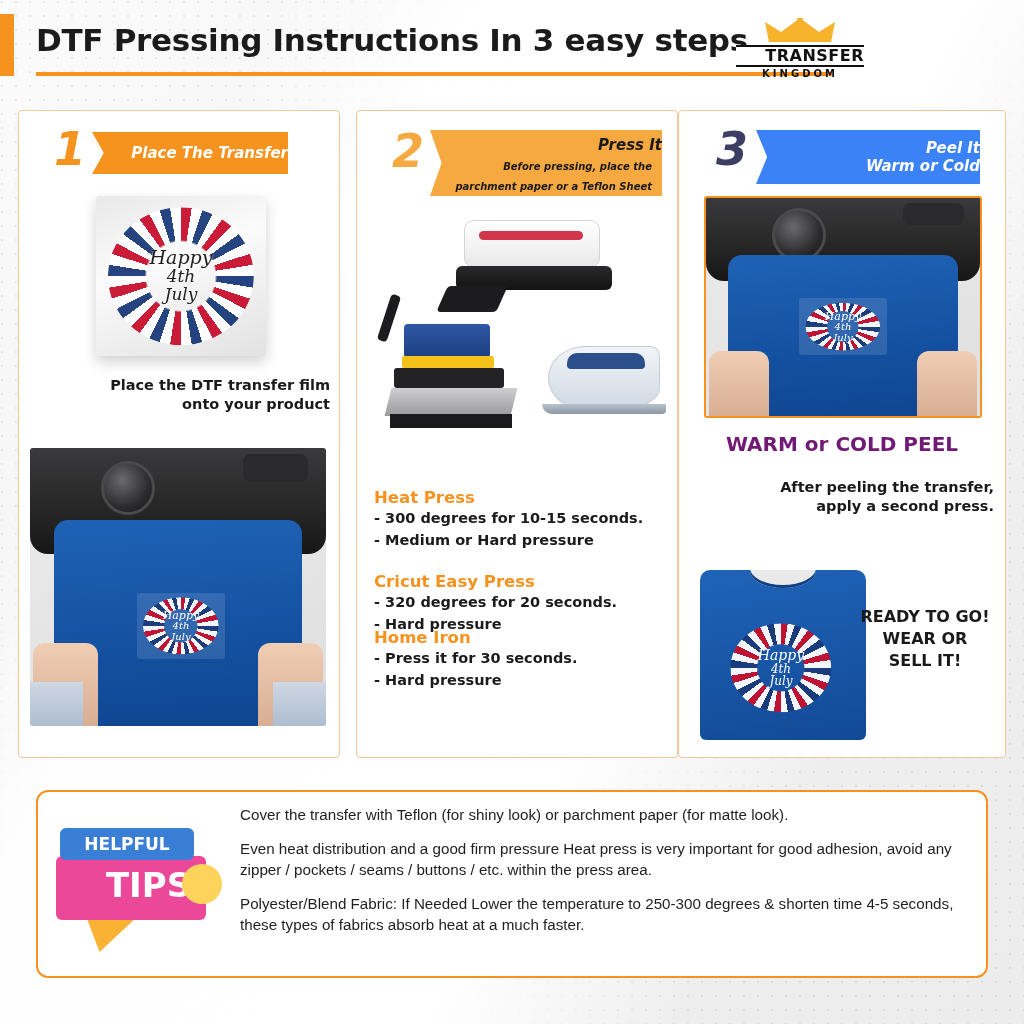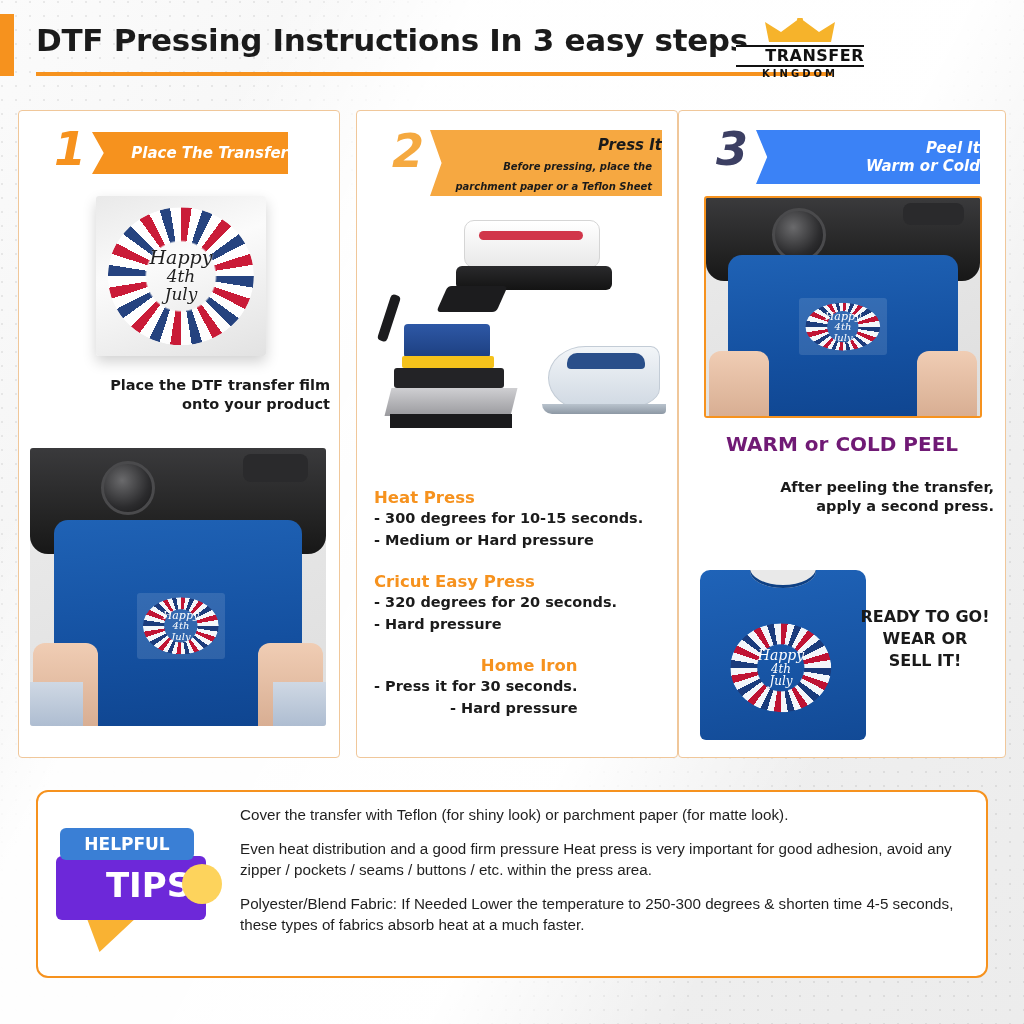--- a/index.html
+++ b/index.html
@@ -233,21 +233,21 @@
   }
   .tips-badge { position: absolute; left: 56px; top: 828px; width: 172px; height: 120px; }
   .tips-helpful {
     position: absolute; left: 4px; top: 0; width: 134px; height: 32px;
     background: #3a7fd5; color: #fff; font-weight: bold; font-size: 17px;
     border-radius: 6px; text-align: center; line-height: 32px;
     font-family: "DejaVu Sans", sans-serif;
   }
   .tips-tips {
     position: absolute; left: 0; top: 28px; width: 150px; height: 64px;
-    background: #6d28d9; border-radius: 6px;
+    background: #ec4899; border-radius: 6px;
     color: #fff; font-weight: bold; font-size: 34px; text-align: center;
     line-height: 58px; font-family: "DejaVu Sans", sans-serif; padding-left: 35px;
   }
   .tips-tail {
     position: absolute; left: 30px; top: 88px; width: 52px; height: 36px;
     background: #f9b233; clip-path: polygon(0 0, 100% 0, 26% 100%);
   }
   .tips-sun {
     position: absolute; left: 126px; top: 36px; width: 40px; height: 40px;
     border-radius: 50%; background: #fdd35c;
@@ -357,21 +357,21 @@
 <div class="inst" style="top:488px;">
   <h4>Heat Press</h4>
   <p>- 300 degrees for 10-15 seconds.</p>
   <p>- Medium or Hard pressure</p>
 </div>
 <div class="inst" style="top:572px;">
   <h4>Cricut Easy Press</h4>
   <p>- 320 degrees for 20 seconds.</p>
   <p>- Hard pressure</p>
 </div>
-<div class="inst" style="top:656px;text-align:right;">
+<div class="inst" style="top:628px;">
   <h4>Home Iron</h4>
   <p>- Press it for 30 seconds.</p>
   <p>- Hard pressure</p>
 </div>
 
 <div class="panel" id="panel3"></div>
 <div class="step-num" id="s3num">3</div>
 <div class="ribbon" id="s3ribbon">
   <span style="white-space:pre-line;">Peel It
 Warm or Cold</span>

